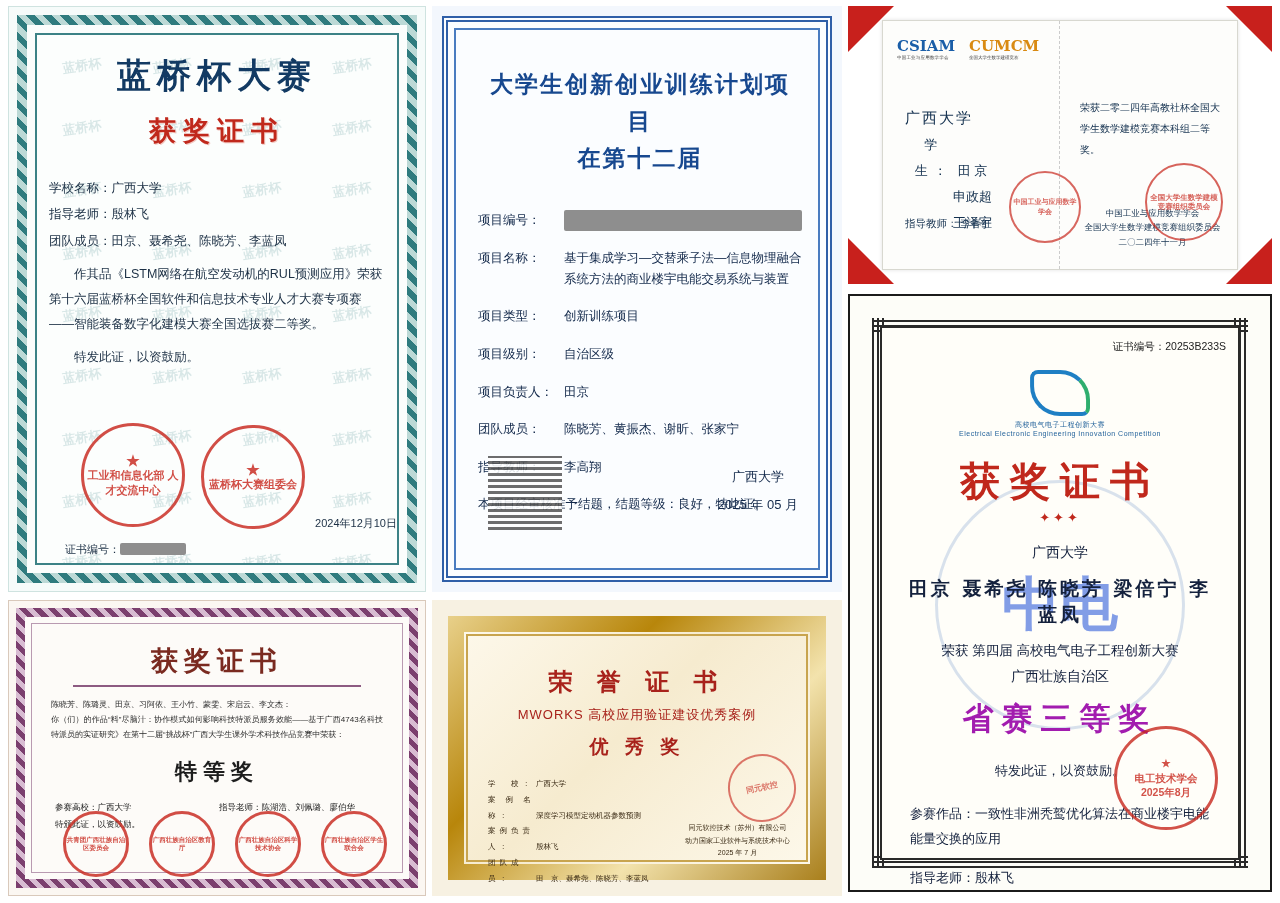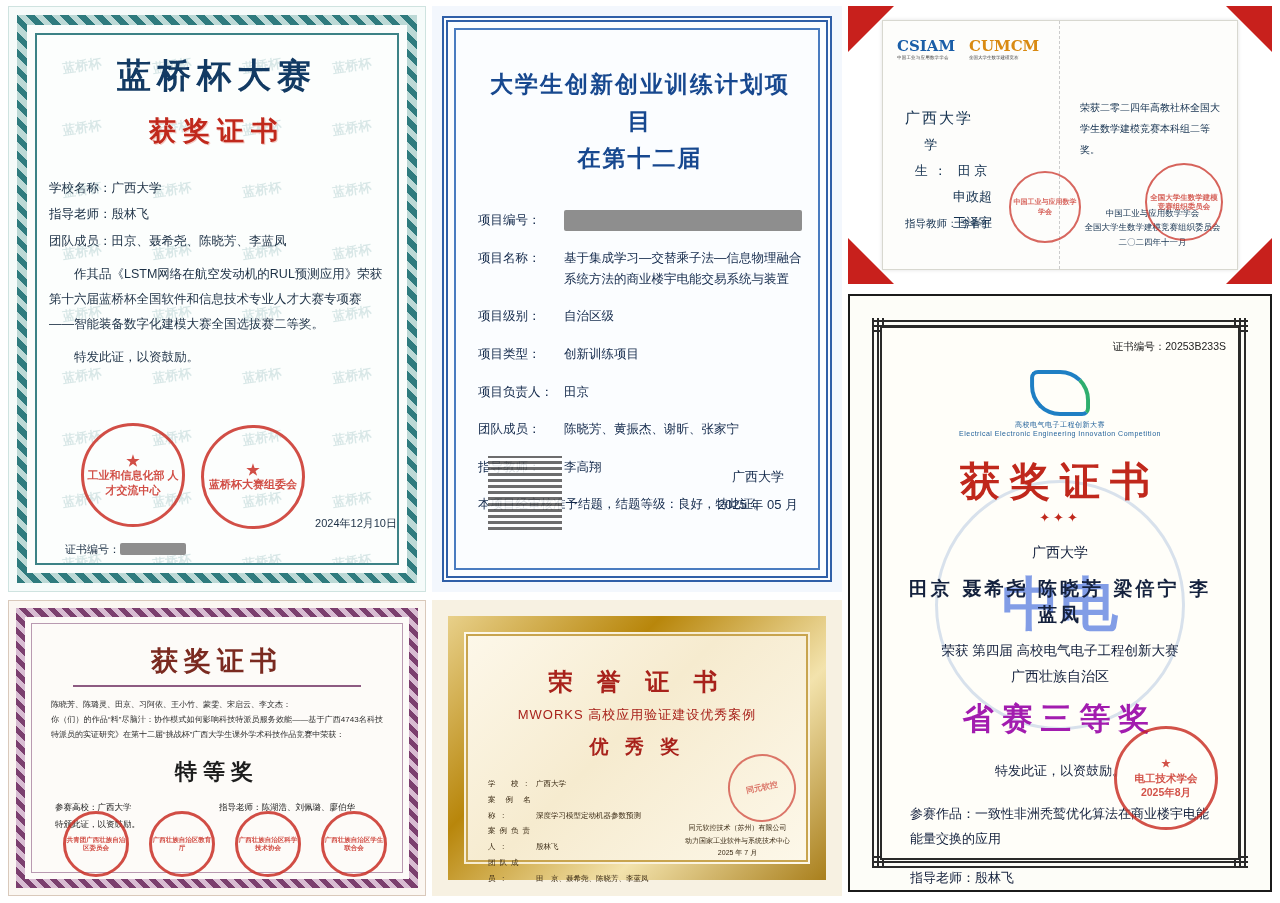--- a/index.html
+++ b/index.html
@@ -392,26 +392,26 @@
       </div>
       <div class="iv-row">
         <div class="iv-key">项目编号：</div>
         <div class="iv-val redact">S2024100005X</div>
       </div>
       <div class="iv-row">
         <div class="iv-key">项目名称：</div>
         <div class="iv-val">基于集成学习—交替乘子法—信息物理融合系统方法的商业楼宇电能交易系统与装置</div>
       </div>
       <div class="iv-row">
+        <div class="iv-key">项目类型：</div>
+        <div class="iv-val">创新训练项目</div>
+      </div>
+      <div class="iv-row">
         <div class="iv-key">项目级别：</div>
         <div class="iv-val">自治区级</div>
-      </div>
-      <div class="iv-row">
-        <div class="iv-key">项目类型：</div>
-        <div class="iv-val">创新训练项目</div>
       </div>
       <div class="iv-row">
         <div class="iv-key">项目负责人：</div>
         <div class="iv-val">田京</div>
       </div>
       <div class="iv-row">
         <div class="iv-key">团队成员：</div>
         <div class="iv-val">陈晓芳、黄振杰、谢昕、张家宁</div>
       </div>
       <div class="iv-row">

